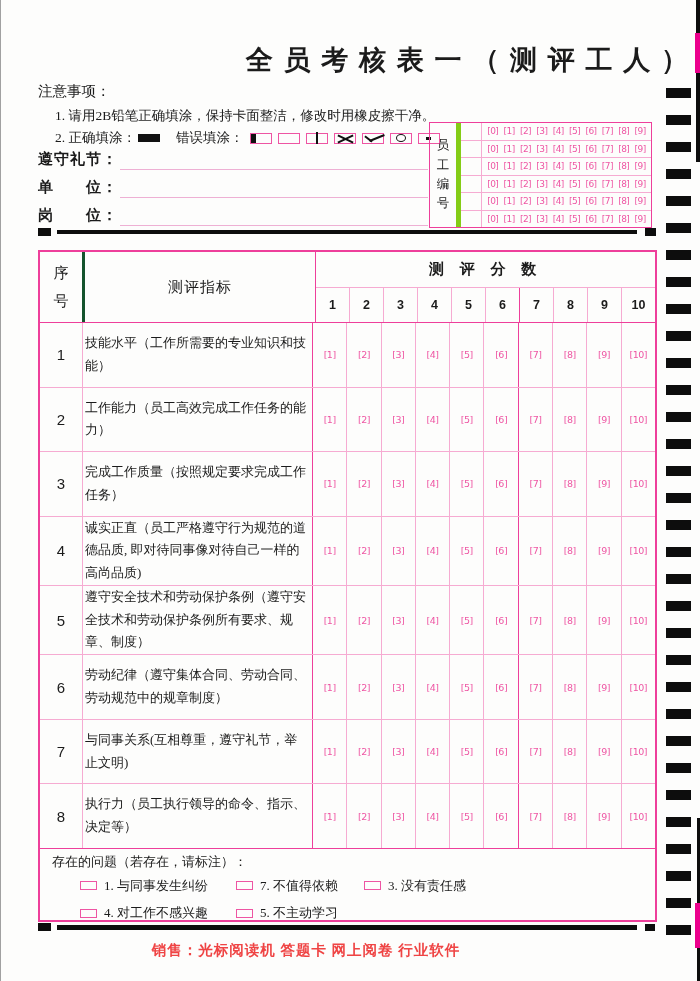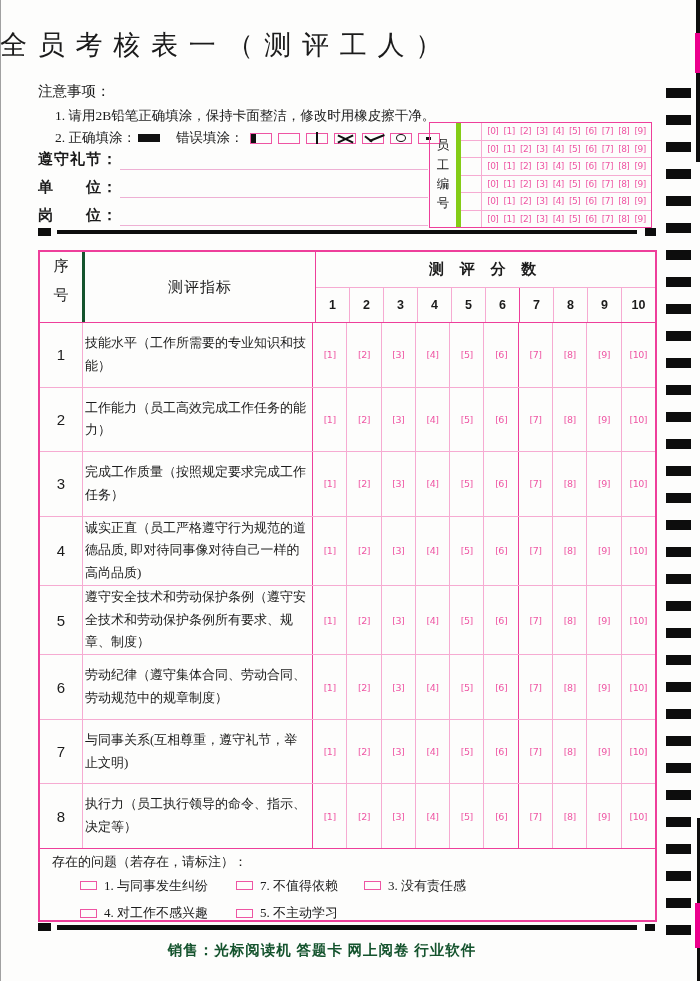--- a/index.html
+++ b/index.html
@@ -1,22 +1,22 @@
 <!DOCTYPE html>
 <html><head>
 <meta charset="utf-8">
 <style>
   html,body{margin:0;padding:0;background:#e9e9e9;}
   .page{position:relative;width:700px;height:981px;background:#fdfdfc;overflow:hidden;
         font-family:"Liberation Serif","DejaVu Serif",serif;color:#1b1b1b;}
   .abs{position:absolute;}
 
   
-  .title{position:absolute;top:27px;left:0;width:690px;text-align:left;
-         font-size:27px;font-weight:normal;letter-spacing:2px;}
+  .title{position:absolute;top:42px;left:0;width:690px;text-align:right;
+         font-size:27px;font-weight:bold;letter-spacing:2px;}
 
   
   .n-head{position:absolute;left:38px;top:82px;font-size:14.5px;}
   .n1{position:absolute;left:55px;top:107px;font-size:13.5px;}
   .n2{position:absolute;left:55px;top:129px;font-size:13.5px;display:flex;align-items:center;}
   .mark{display:inline-block;width:20px;height:9px;position:relative;vertical-align:middle;}
   .correct{background:#111;width:22px;height:8px;margin:0 16px 0 2px;}
   .wrong{border:1px solid #ee55a3;margin-left:6px;}
   .m-half::before{content:"";position:absolute;left:0;top:0;width:5px;height:9px;background:#111;}
   .m-line::before{content:"";position:absolute;left:9px;top:-2px;width:2px;height:12px;background:#111;}
@@ -45,21 +45,21 @@
   .bubble{color:#ee55a3;font-size:9px;letter-spacing:-0.5px;white-space:nowrap;
           font-family:"DejaVu Sans","Liberation Sans",sans-serif;}
 
   
   .blk{position:absolute;background:#0d0d0d;}
 
   
   .table{position:absolute;left:38px;top:250px;width:619px;height:672px;
          border:2px solid #ee3f9b;box-sizing:border-box;display:flex;flex-direction:column;background:#fff0;}
   .thead{height:70px;flex:none;display:flex;}
-  .th-no{width:42px;display:flex;align-items:flex-start;justify-content:center;}
+  .th-no{width:42px;display:flex;align-items:center;justify-content:center;}
   .th-no span{display:inline-block;width:17px;word-break:break-all;line-height:1.9;font-size:15px;text-align:center;}
   .th-ind{width:230px;border-left:3px solid #14532d;display:flex;align-items:center;justify-content:center;font-size:15px;letter-spacing:1px;}
   .th-score{flex:1;border-left:1.5px solid #ee3f9b;display:flex;flex-direction:column;font-weight:bold;}
   .th-score-label{height:35px;display:flex;align-items:center;justify-content:center;font-size:15px;letter-spacing:6px;}
   .th-nums{height:35px;display:flex;border-top:1px solid #f6abd2;box-sizing:border-box;}
   .th-num{flex:1;display:flex;align-items:center;justify-content:center;font-size:12.5px;
           border-left:1px solid #f6abd2;font-family:"Liberation Sans","DejaVu Sans",sans-serif;}
   .th-num:first-child{border-left:none;}
   .th-num.strong{border-left:1.5px solid #ee3f9b;}
   .tbody{flex:1;display:flex;flex-direction:column;border-top:1.5px solid #ee3f9b;}
@@ -80,22 +80,22 @@
             padding:5px 0 16px 12px;font-size:13px;}
   .p-head{line-height:1.3;}
   .p-row{display:flex;margin-left:28px;margin-top:7px;line-height:1.2;}
   .p-row2{margin-top:12px;}
   .p-opt{display:flex;align-items:center;}
   .p-row .p-opt:nth-child(1){width:156px;}
   .p-row .p-opt:nth-child(2){width:128px;}
   .pbubble{display:inline-block;width:15px;height:7px;border:1px solid #ee55a3;margin-right:7px;flex:none;}
 
   
-  .footer{position:absolute;top:941px;left:16px;width:612px;text-align:center;
-          font-size:14.5px;font-weight:600;letter-spacing:1px;color:#14532d;}
+  .footer{position:absolute;top:941px;left:0;width:612px;text-align:center;
+          font-size:14.5px;font-weight:600;letter-spacing:1px;color:#ef4444;}
 
   
   .tmarks{position:absolute;left:666px;top:88px;width:25px;}
   .tmark{width:25px;height:10px;background:#0d0d0d;margin-bottom:17px;}
 
   
   .edge-left{position:absolute;left:0;top:0;width:1px;height:981px;background:#555;opacity:.55;}
   .magenta{background:#ec008c;}
 </style>
 </head>

